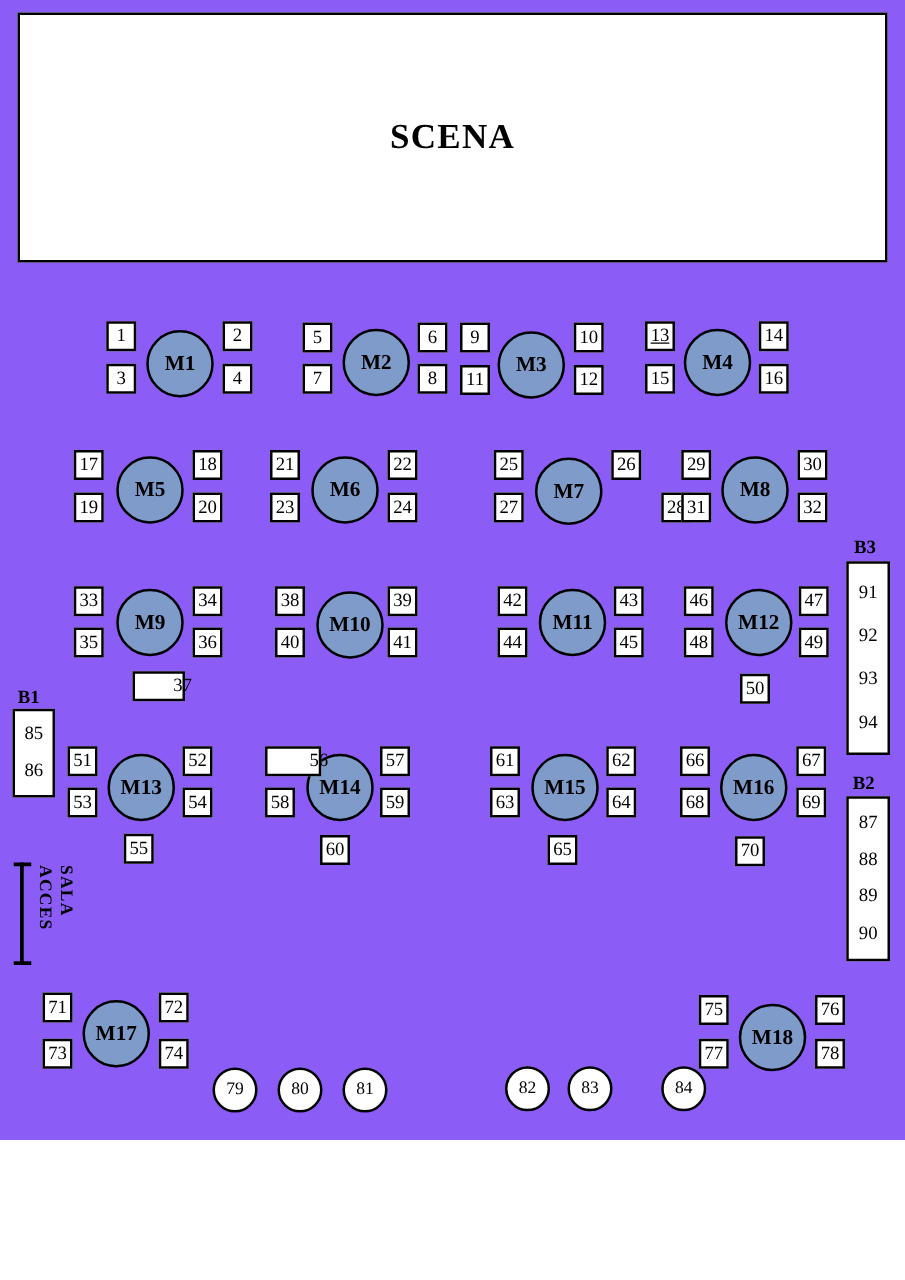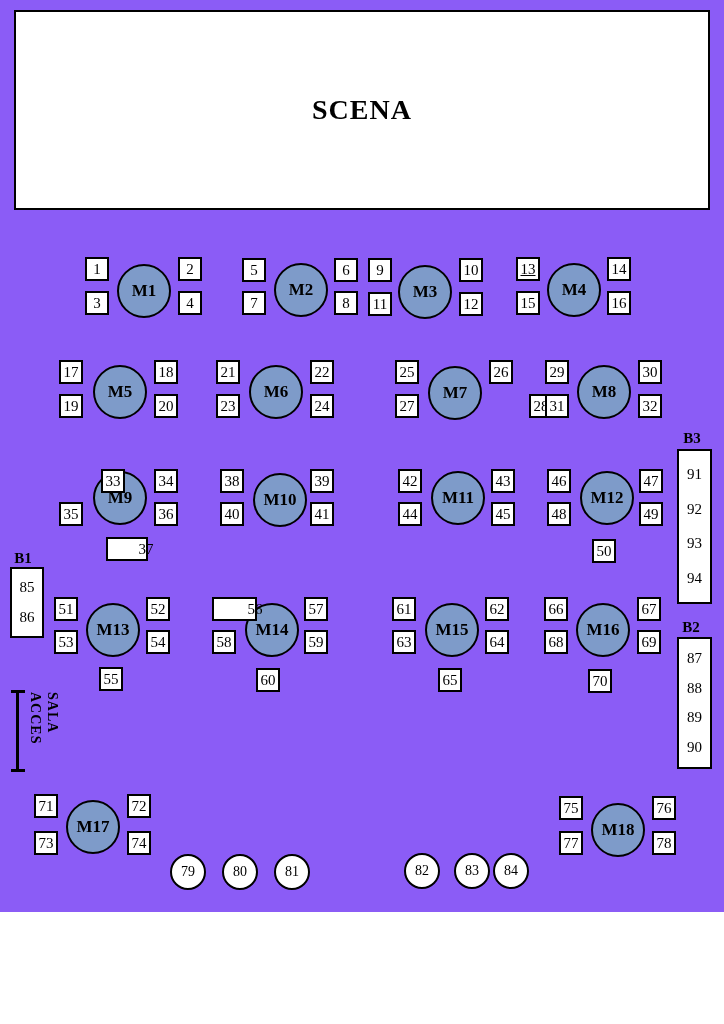--- a/index.html
+++ b/index.html
@@ -157,21 +157,21 @@
       <div class="seat" style="left: 395px; top: 360px; width: 24px; height: 24px;">25</div>
       <div class="seat" style="left: 489px; top: 360px; width: 24px; height: 24px;">26</div>
       <div class="seat" style="left: 395px; top: 394px; width: 24px; height: 24px;">27</div>
       <div class="seat" style="left: 489px; top: 394px; width: 24px; height: 24px; margin-left: 40px;">28</div>
       <div class="table-circle" style="left: 577px; top: 365px; width: 54px; height: 54px;">M8</div>
       <div class="seat" style="left: 545px; top: 360px; width: 24px; height: 24px;">29</div>
       <div class="seat" style="left: 638px; top: 360px; width: 24px; height: 24px;">30</div>
       <div class="seat" style="left: 545px; top: 394px; width: 24px; height: 24px;">31</div>
       <div class="seat" style="left: 638px; top: 394px; width: 24px; height: 24px;">32</div>
       <div class="table-circle" style="left: 93px; top: 471px; width: 54px; height: 54px;">M9</div>
-      <div class="seat" style="left: 59px; top: 469px; width: 24px; height: 24px; margin-left: 42px;">33</div>
+      <div class="seat" style="left: 59px; top: 469px; width: 24px; height: 24px;">33</div>
       <div class="seat" style="left: 154px; top: 469px; width: 24px; height: 24px;">34</div>
       <div class="seat" style="left: 59px; top: 502px; width: 24px; height: 24px;">35</div>
       <div class="seat" style="left: 154px; top: 502px; width: 24px; height: 24px;">36</div>
       <div class="seat" style="left: 106px; top: 537px; width: 24px; height: 24px; padding-left: 38px;">37</div>
       <div class="table-circle" style="left: 253px; top: 473px; width: 54px; height: 54px;">M10</div>
       <div class="seat" style="left: 220px; top: 469px; width: 24px; height: 24px;">38</div>
       <div class="seat" style="left: 310px; top: 469px; width: 24px; height: 24px;">39</div>
       <div class="seat" style="left: 220px; top: 502px; width: 24px; height: 24px;">40</div>
       <div class="seat" style="left: 310px; top: 502px; width: 24px; height: 24px;">41</div>
       <div class="table-circle" style="left: 431px; top: 471px; width: 54px; height: 54px;">M11</div>
@@ -236,21 +236,21 @@
         <div class="booth-seat">91</div>
         <div class="booth-seat">92</div>
         <div class="booth-seat">93</div>
         <div class="booth-seat">94</div>
       </div>
       <div class="floor-circle" style="left: 170px; top: 854px; width: 36px; height: 36px;">79</div>
       <div class="floor-circle" style="left: 222px; top: 854px; width: 36px; height: 36px;">80</div>
       <div class="floor-circle" style="left: 274px; top: 854px; width: 36px; height: 36px;">81</div>
       <div class="floor-circle" style="left: 404px; top: 853px; width: 36px; height: 36px;">82</div>
       <div class="floor-circle" style="left: 454px; top: 853px; width: 36px; height: 36px;">83</div>
-      <div class="floor-circle" style="left: 493px; top: 853px; width: 36px; height: 36px;">84</div>
+      <div class="floor-circle" style="left: 529px; top: 853px; width: 36px; height: 36px;">84</div>
     </div>
 
   <div class="access-line"></div>
   <div class="access-cap top"></div>
   <div class="access-cap bottom"></div>
   <div class="access-text">
     <span>ACCES</span>
     <span>SALA</span>
   </div>
 

